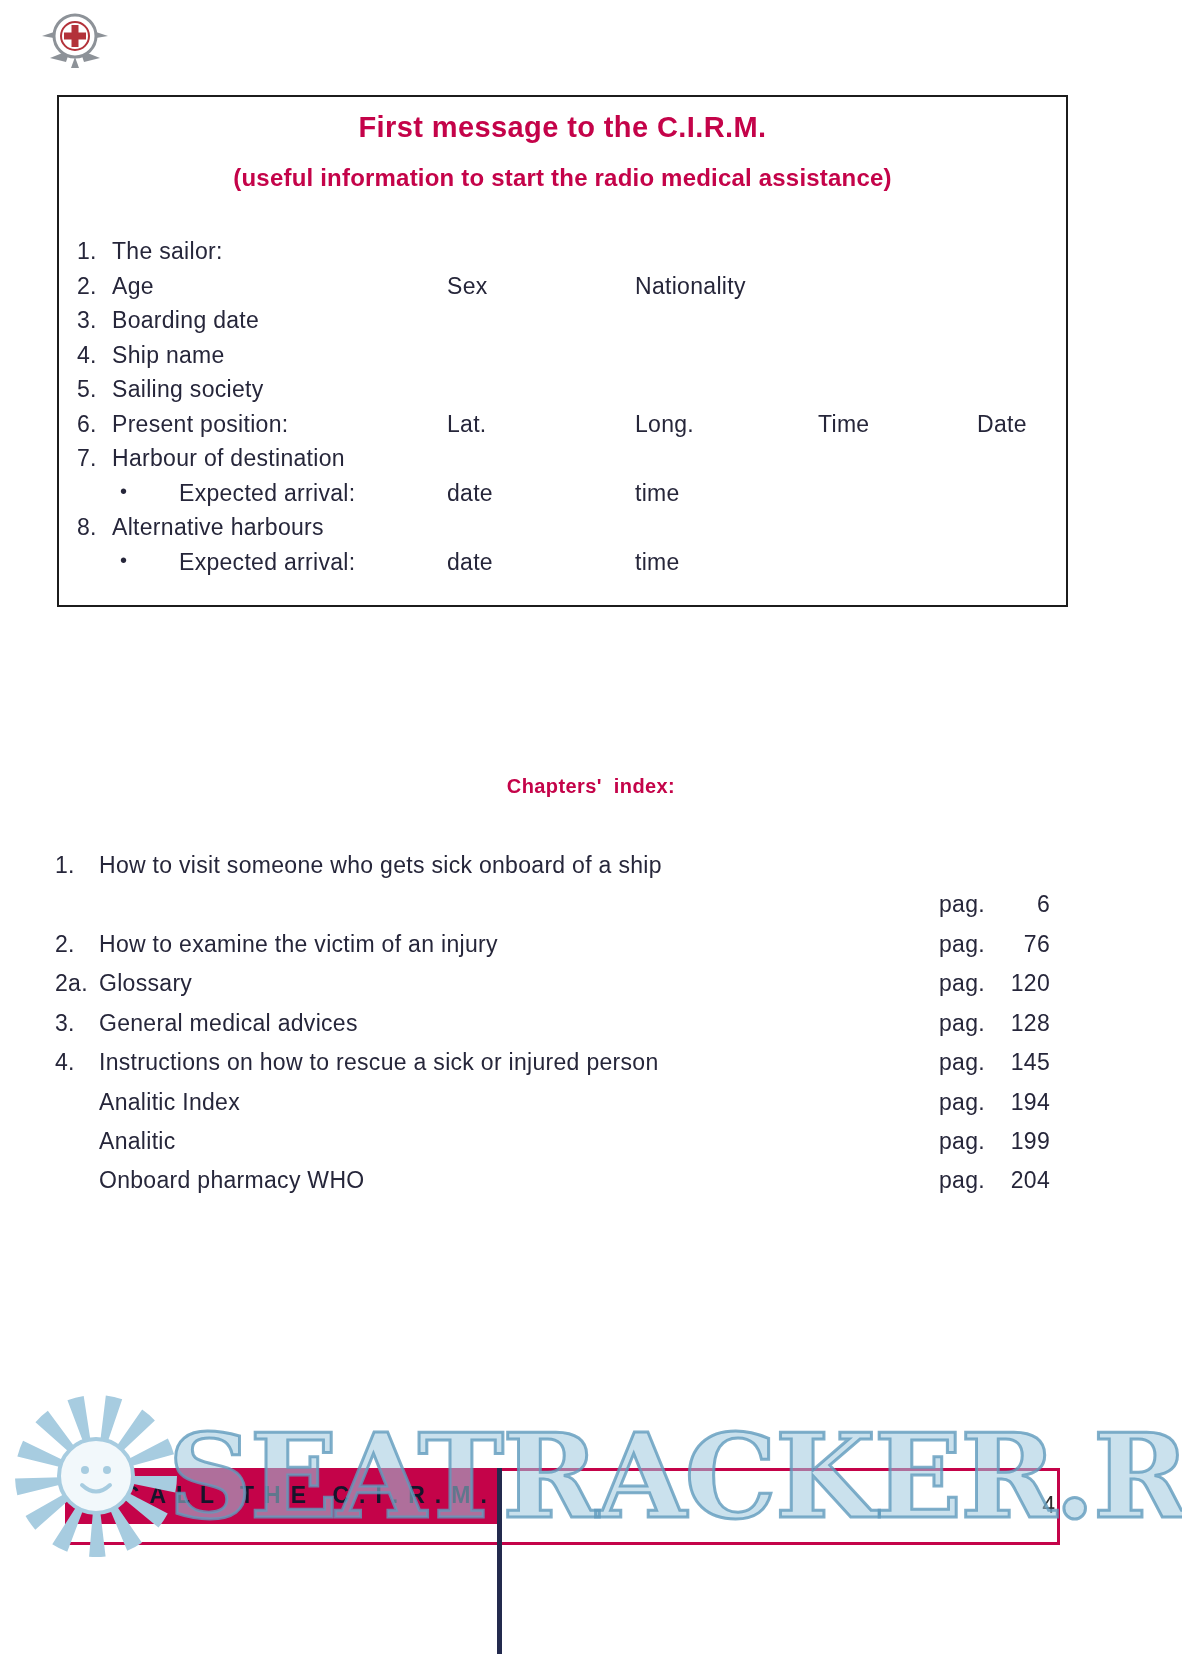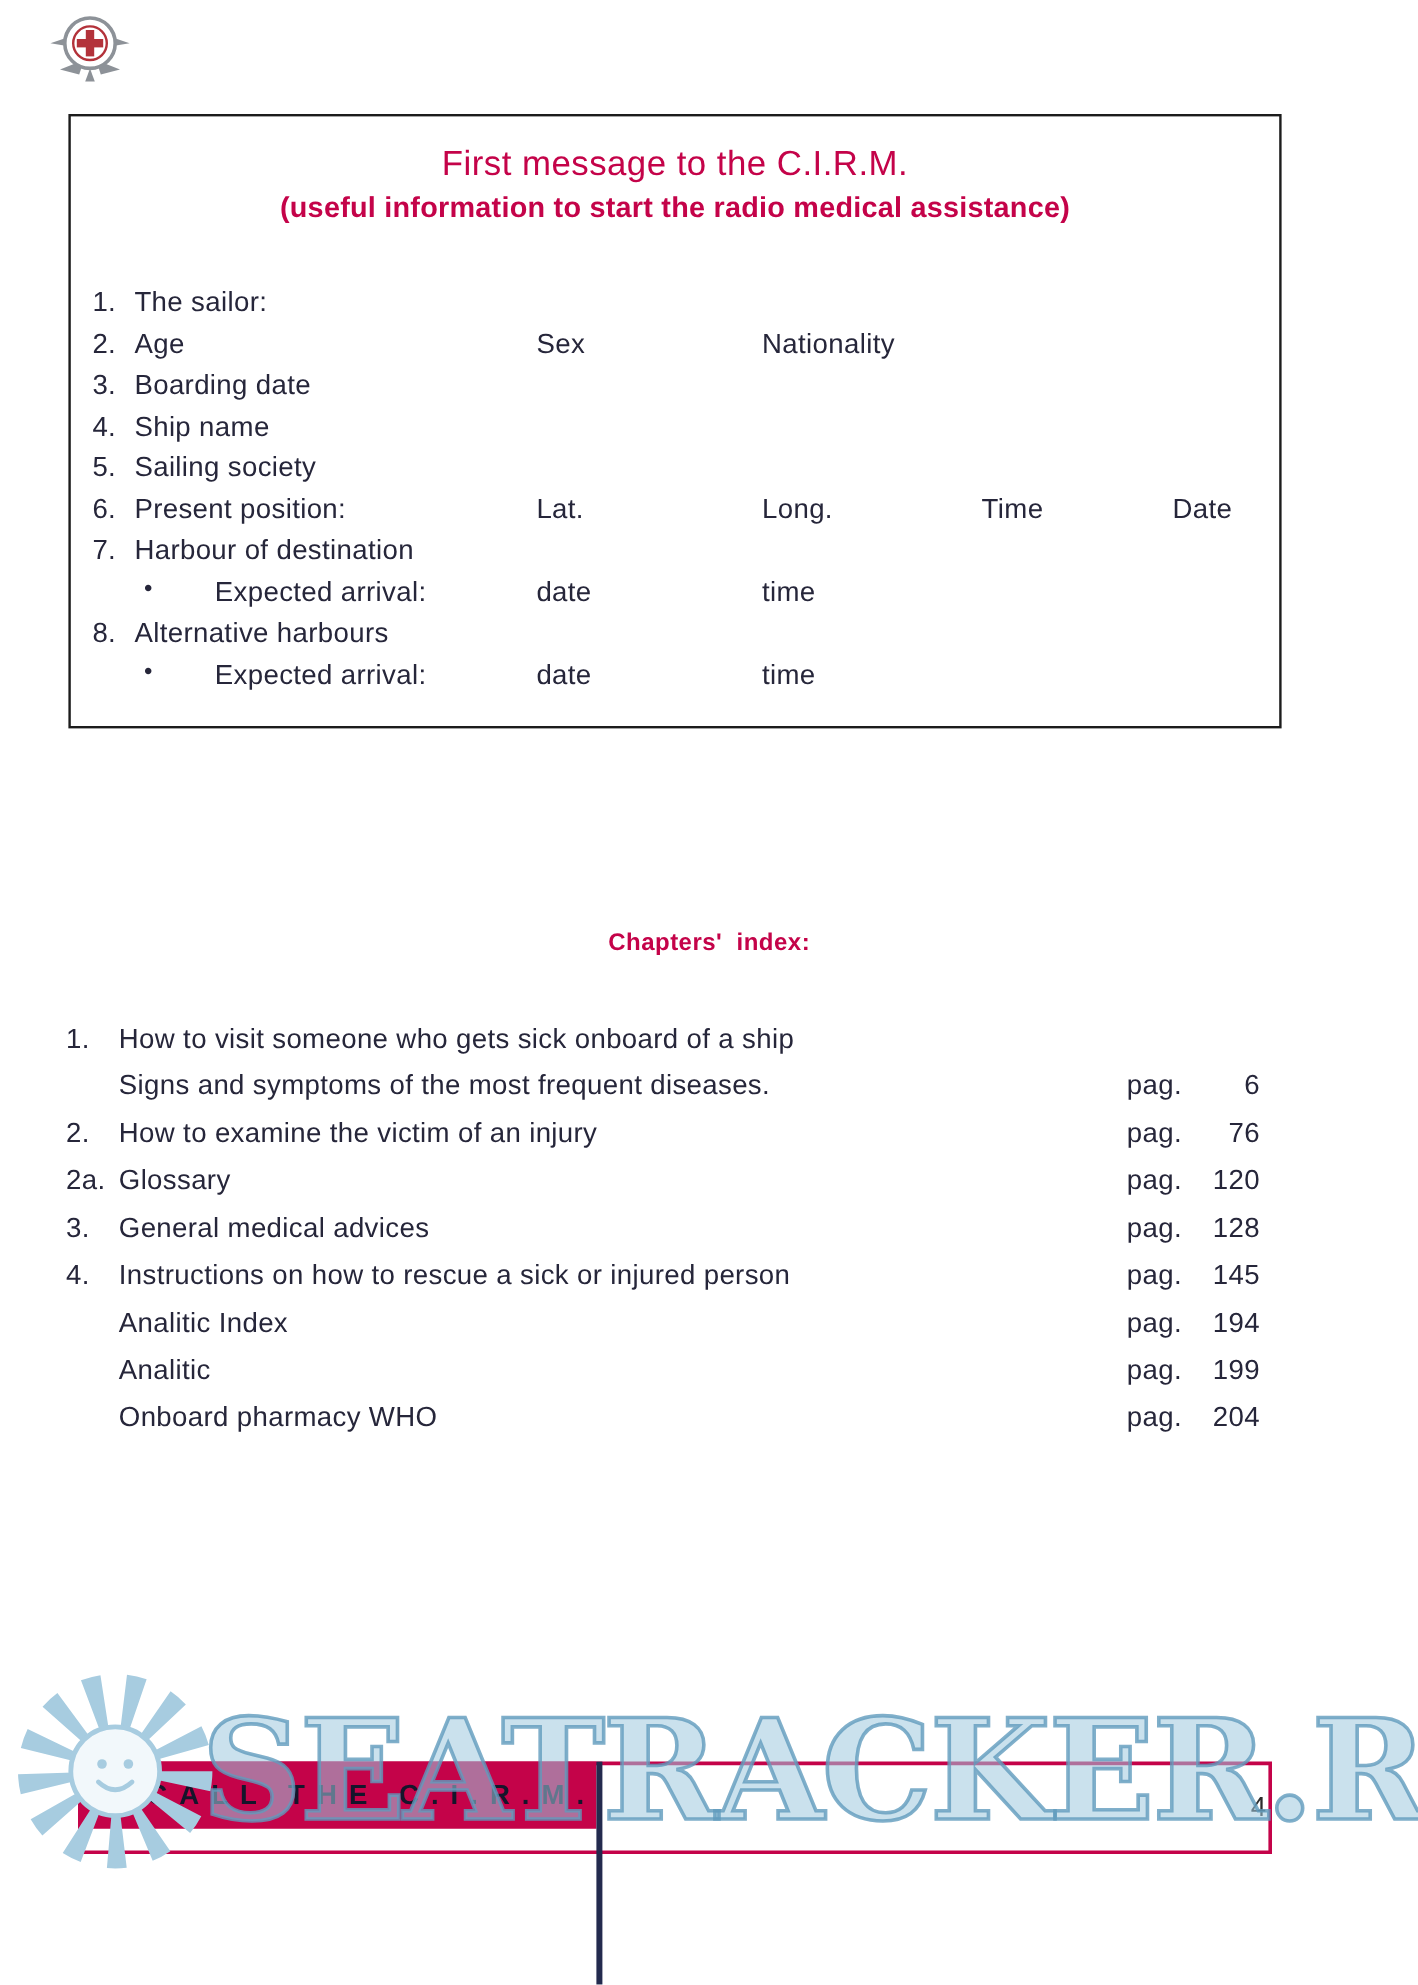--- a/index.html
+++ b/index.html
@@ -10,25 +10,25 @@
 
   
   .logo{position:absolute;left:36px;top:6px;width:78px;height:72px;}
 
   
   .msg-box{
     position:absolute;left:57px;top:95px;width:1007px;height:508px;
     border:2px solid #1c1c1c;background:#fff;
   }
   .box-title{
-    margin-top:24px;text-align:center;font-size:29px;font-weight:normal;
+    margin-top:14px;text-align:center;font-size:29px;font-weight:bold;
     color:#c40349;letter-spacing:.4px;
   }
   .box-subtitle{
-    margin-top:6px;text-align:center;font-size:24px;font-weight:bold;
+    margin-top:20px;text-align:center;font-size:24px;font-weight:bold;
     color:#c40349;letter-spacing:.2px;
   }
   .mrow{position:absolute;left:0;width:100%;height:32px;font-size:23px;letter-spacing:.3px;}
   .mnum{position:absolute;left:18px;}
   .mbullet{position:absolute;left:61px;font-size:20px;}
   .mtext{position:absolute;left:53px;}
   .mtext.indent{left:84px;margin-left:36px;}
   .mc1{position:absolute;left:388px;}
   .mc2{position:absolute;left:576px;text-align:center;}
   .mc3{position:absolute;left:759px;}
@@ -148,21 +148,20 @@
 
   <div class="chapters">
     <div class="crow" style="top:0px">
       <span class="cnum">1.</span>
       <span class="ctext">How to visit someone who gets sick onboard of a ship</span>
       <span class="cpag"></span>
       <span class="cpage"></span>
     </div>
     <div class="crow" style="top:39px">
       <span class="cnum"></span>
-      <span class="ctext">Signs and symptoms of the most frequent diseases.</span>
       <span class="cpag">pag.</span>
       <span class="cpage">6</span>
     </div>
     <div class="crow" style="top:79px">
       <span class="cnum">2.</span>
       <span class="ctext">How to examine the victim of an injury</span>
       <span class="cpag">pag.</span>
       <span class="cpage">76</span>
     </div>
     <div class="crow" style="top:118px">

